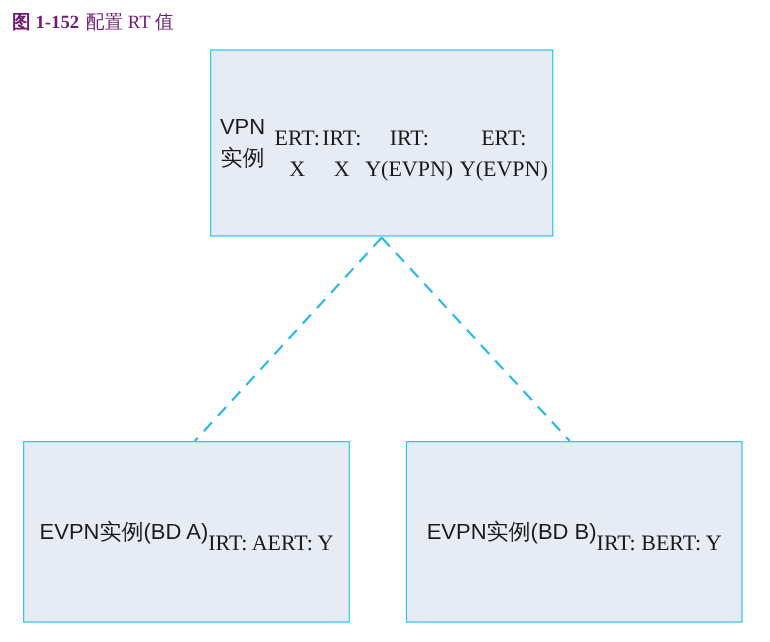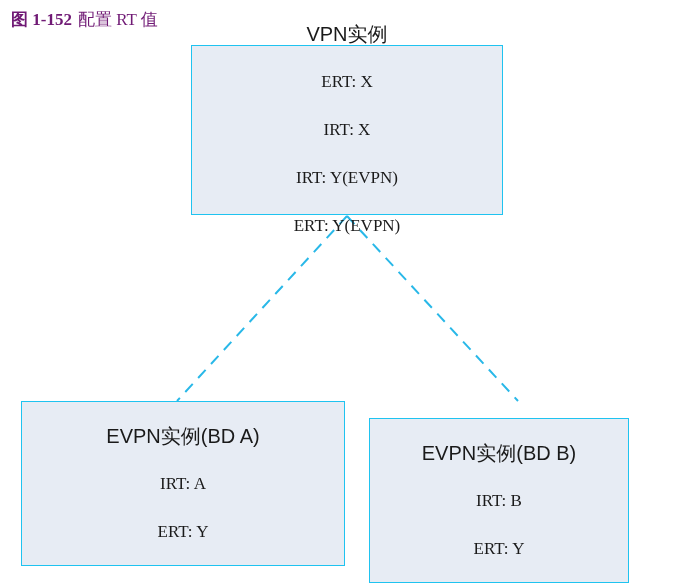--- a/index.html
+++ b/index.html
@@ -41,52 +41,52 @@
     stroke-width: 2;
     stroke-dasharray: 11 8;
     fill: none;
   }
   .node {
     position: absolute;
     box-sizing: border-box;
     background: var(--box-fill, #e7ecf4);
     border: 1.5px solid var(--box-border, #1fc3f0);
     display: flex;
-    flex-direction: column;
+    flex-direction: row;
     justify-content: center;
     align-items: center;
     text-align: center;
   }
   .node-title {
     font-family: "Liberation Sans", sans-serif;
     font-size: 20px;
     line-height: 28px;
   }
   .node-line {
     font-family: "Liberation Serif", serif;
-    font-size: 17px;
+    font-size: 20px;
     line-height: 28px;
     margin-top: 20px;
   }
   .node-vpn {
     left: 191px;
     top: 45px;
     width: 312px;
     height: 170px;
   }
   .node-evpn-a {
     left: 21px;
     top: 401px;
-    width: 324px;
+    width: 297px;
     height: 165px;
   }
   .node-evpn-b {
     left: 369px;
-    top: 418px;
-    width: 260px;
+    top: 401px;
+    width: 306px;
     height: 165px;
   }
 </style>
 </head>
 <body>
 
 <div class="canvas">
 
   <div class="fig-title">
     <span class="fig-label">图 1-152</span><span>配置 RT 值</span>

